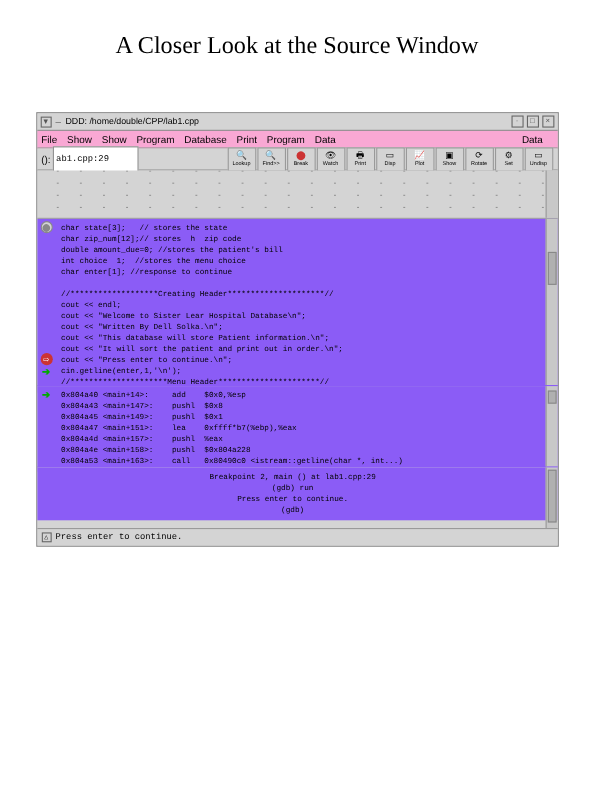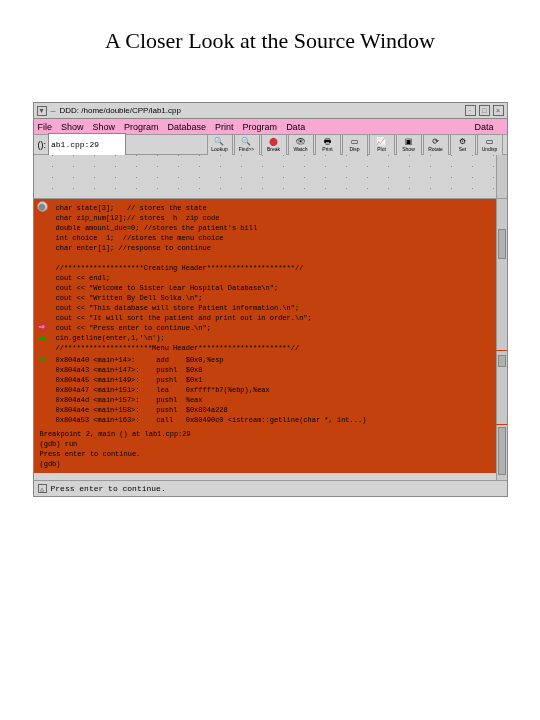--- a/index.html
+++ b/index.html
@@ -21,21 +21,21 @@
     .argrow .arginput { width:78px; height:24px; background:#fff; border:1px solid #888; padding:1px 2px; font-size:8px; font-family: "Courier New", monospace; }
     .argrow .toolarea { display:flex; margin-left:auto; gap:1px; }
     .toolbtn { width:26px; height:22px; border:1px solid #999; background:#d4d4d4; display:flex; flex-direction:column; align-items:center; justify-content:center; }
     .toolbtn .ti { font-size:8px; line-height:1; }
     .toolbtn .tl { font-size:5px; line-height:1; margin-top:1px; }
     .dotpane { height:44px; background:#d4d4d4; border-bottom:1px solid #999; position:relative;
       background-image: radial-gradient(#888 0.5px, transparent 0.5px);
       background-size: 21px 11px; background-position: 8px 6px; }
     .dotpane .vscroll { position:absolute; right:0; top:0; width:11px; height:100%; background:#c8c8c8; border-left:1px solid #999; }
     .pane { position:relative; background:#d4d4d4; border-bottom:1px solid #999; }
-    .pane .content { font-family: "Courier New", monospace; font-size:7px; line-height:10px; padding:4px 14px 4px 22px; background:#c2410c; color:#000; white-space:pre; overflow:hidden; }
+    .pane .content { font-family: "Courier New", monospace; font-size:7px; line-height:10px; padding:4px 14px 4px 22px; background:#8b5cf6; color:#000; white-space:pre; overflow:hidden; }
     .pane .gutter { position:absolute; left:0; top:0; width:18px; height:100%; }
     .pane .gicon { position:absolute; left:3px; width:11px; height:11px; border-radius:50%; font-size:7px; display:flex; align-items:center; justify-content:center; }
     .green-arrow { color:#0a0; font-weight:bold; font-size:9px; }
     .red-stop { background:#c33; color:#fff; }
     .pane .vscroll { position:absolute; right:0; top:0; width:11px; height:100%; background:#c8c8c8; border-left:1px solid #999; }
     .pane .vscroll .thumb { position:absolute; left:1px; width:8px; background:#b0b0b0; border:1px solid #888; }
     .statusbar { display:flex; align-items:center; height:15px; padding:0 4px; font-family: "Courier New", monospace; font-size:8px; background:#d4d4d4; }
     .statusbar .sicon { width:9px; height:9px; border:1px solid #666; margin-right:4px; font-size:6px; display:flex; align-items:center; justify-content:center; }
     .srcpane { height:152px; }
     .asmpane { height:74px; }
@@ -167,21 +167,21 @@
 0x804a47 &lt;main+151&gt;:    lea    0xffff*b7(%ebp),%eax
 0x804a4d &lt;main+157&gt;:    pushl  %eax
 0x804a4e &lt;main+158&gt;:    pushl  $0x804a228
 0x804a53 &lt;main+163&gt;:    call   0x80490c0 &lt;istream::getline(char *, int...)</div>
       <div class="vscroll">
           <div class="thumb" style="top:4px; height:12px;"></div>
         </div>
     </div>
 
     <div class="pane gdbpane">
-      <div class="content" style="padding-left:6px;">Breakpoint 2, main () at lab1.cpp:29
+      <div class="content" style="padding-left:6px;text-align:center;">Breakpoint 2, main () at lab1.cpp:29
 (gdb) run
 Press enter to continue.
 (gdb)</div>
       <div class="vscroll">
           <div class="thumb" style="top:2px; height:48px;"></div>
         </div>
     </div>
 
     <div class="statusbar">
       <div class="sicon">△</div>

